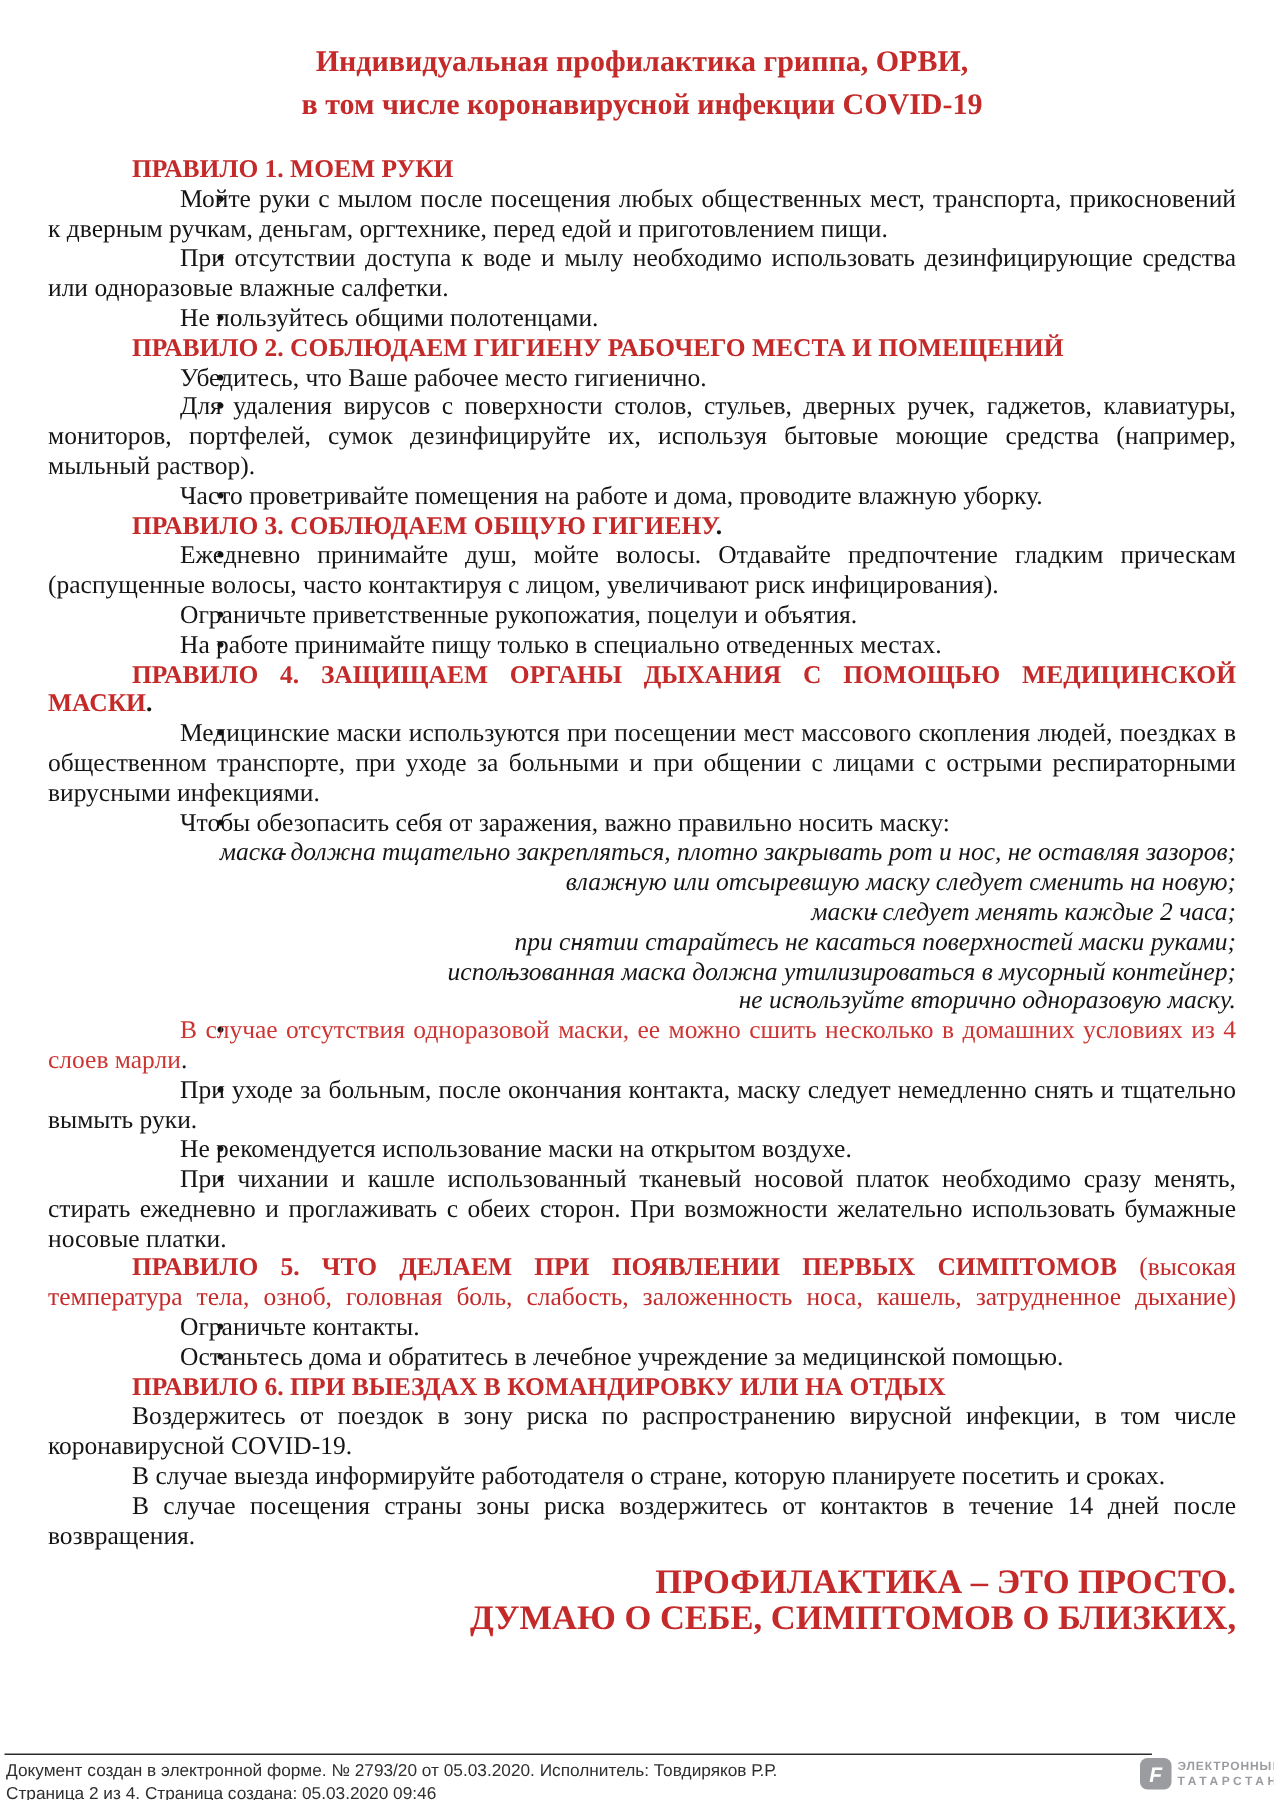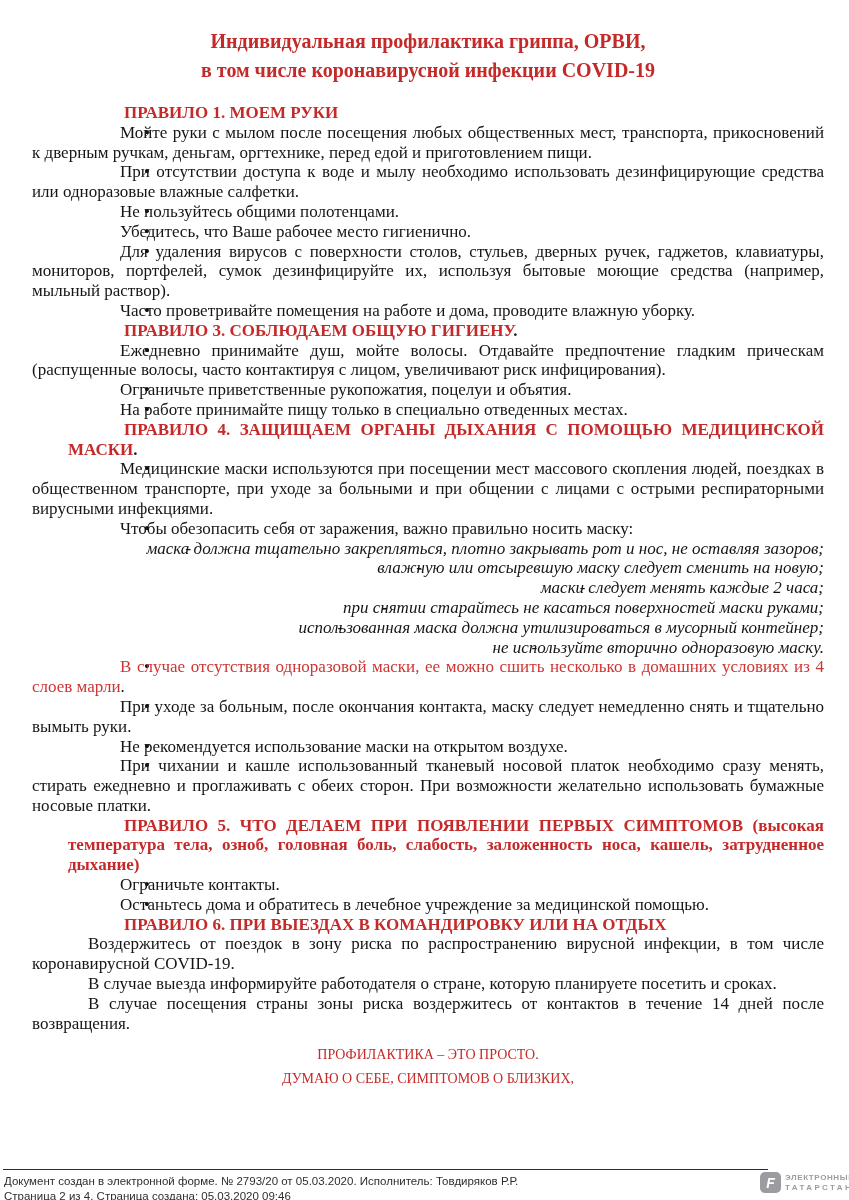--- a/index.html
+++ b/index.html
@@ -30,25 +30,25 @@
     font-size:20px;
     line-height:29px;
     margin:9px 0 18px 0;
   }
   .rule-heading{
     color:var(--red-bold);
     font-weight:bold;
     font-size:17px;
     line-height:19.8px;
   }
-  .h-line{ text-align:left;margin-left:36px; }
+  .h-line{ text-align:left; }
   .h-line.first{ text-indent:56px; }
   .h-line.stretch{ text-align:justify; text-align-last:justify; }
   .hb{ font-weight:bold; }
-  .hreg{ font-weight:bold; }
+  .hreg{ font-weight:normal; }
   .hper{ color:var(--ink); }
   p.item{
     margin:0;
     font-size:17px;
     line-height:19.8px;
     text-indent:56px;
     text-align:justify;
   }
   p.item.dash{
     font-style:italic;
@@ -58,24 +58,24 @@
     display:inline-block;
     width:32px;
     font-style:normal;
     color:var(--ink);
   }
   .mark.dashm{ width:17px; }
   p.item.red > .txt{ color:var(--red-body); }
   .black{ color:var(--ink); }
   .closing{
     margin-top:10px;
-    text-align:center;
+    text-align:right;
     color:var(--red-bold);
-    font-weight:normal;
-    font-size:14px;
+    font-weight:bold;
+    font-size:23px;
     line-height:24px;
   }
   .footer-rule{
     position:absolute;
     left:3px; top:1169px;
     width:765px; height:1px;
     background:#2c2c2c;
   }
   .footer-text{
     position:absolute;
@@ -123,20 +123,23 @@
       <div>в том числе коронавирусной инфекции COVID-19</div>
     </div>
 
     <div>
         <div class="rule-heading">
           <div class="h-line first"><span class="hb">ПРАВИЛО 1. МОЕМ РУКИ</span></div>
         </div>
         <p class="item bullet"><span class="mark">•</span><span class="txt">Мойте руки с мылом после посещения любых общественных мест, транспорта, прикосновений к дверным ручкам, деньгам, оргтехнике, перед едой и приготовлением пищи.</span></p>
         <p class="item bullet"><span class="mark">•</span><span class="txt">При отсутствии доступа к воде и мылу необходимо использовать дезинфицирующие средства или одноразовые влажные салфетки.</span></p>
         <p class="item bullet"><span class="mark">•</span><span class="txt">Не пользуйтесь общими полотенцами.</span></p>
+        <div class="rule-heading">
+          <div class="h-line first"><span class="hb">ПРАВИЛО 2. СОБЛЮДАЕМ ГИГИЕНУ РАБОЧЕГО МЕСТА И ПОМЕЩЕНИЙ</span></div>
+        </div>
         <p class="item bullet"><span class="mark">•</span><span class="txt">Убедитесь, что Ваше рабочее место гигиенично.</span></p>
         <p class="item bullet"><span class="mark">•</span><span class="txt">Для удаления вирусов с поверхности столов, стульев, дверных ручек, гаджетов, клавиатуры, мониторов, портфелей, сумок дезинфицируйте их, используя бытовые моющие средства (например, мыльный раствор).</span></p>
         <p class="item bullet"><span class="mark">•</span><span class="txt">Часто проветривайте помещения на работе и дома, проводите влажную уборку.</span></p>
         <div class="rule-heading">
           <div class="h-line first"><span class="hb">ПРАВИЛО 3. СОБЛЮДАЕМ ОБЩУЮ ГИГИЕНУ</span><span class="hper">.</span></div>
         </div>
         <p class="item bullet"><span class="mark">•</span><span class="txt">Ежедневно принимайте душ, мойте волосы. Отдавайте предпочтение гладким прическам (распущенные волосы, часто контактируя с лицом, увеличивают риск инфицирования).</span></p>
         <p class="item bullet"><span class="mark">•</span><span class="txt">Ограничьте приветственные рукопожатия, поцелуи и объятия.</span></p>
         <p class="item bullet"><span class="mark">•</span><span class="txt">На работе принимайте пищу только в специально отведенных местах.</span></p>
         <div class="rule-heading">

